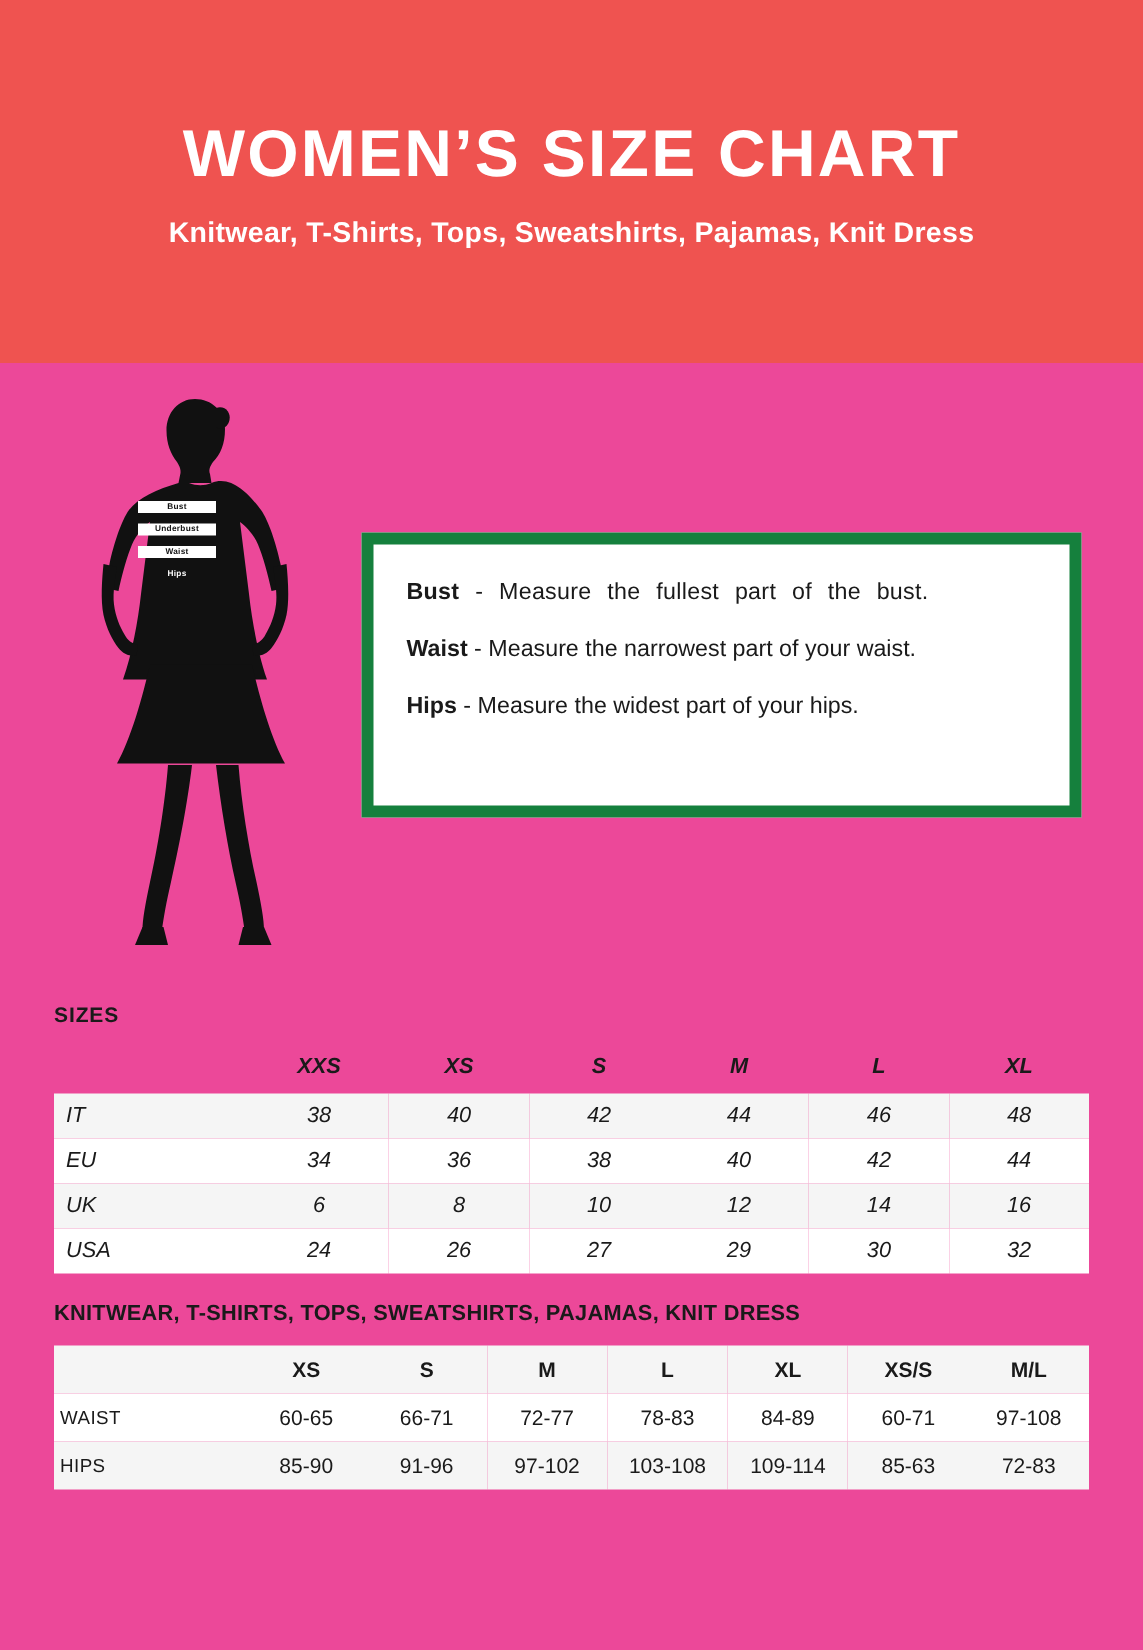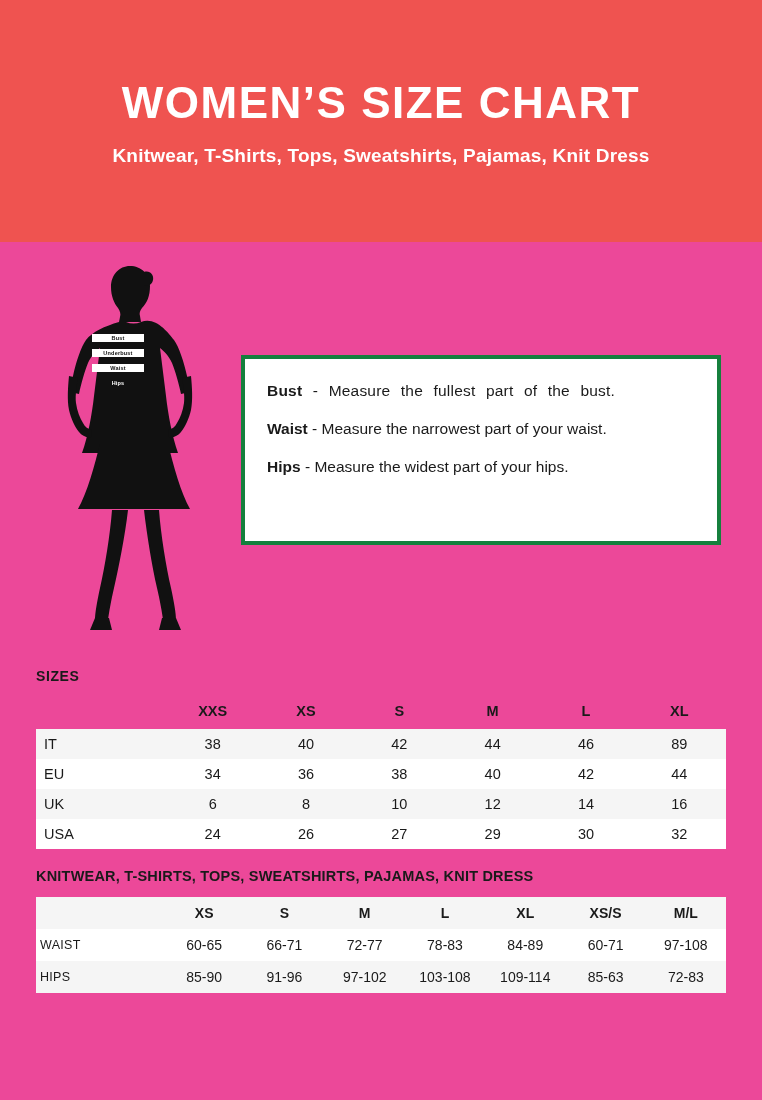--- a/index.html
+++ b/index.html
@@ -79,21 +79,21 @@
     line-height: 1.1;
   }
   .meas-label.last { background: transparent; color: #ffffff; }
 
   .defbox {
     position: absolute;
     left: 241px;
     top: 113px;
     width: 480px;
     height: 190px;
-    border: 4px solid #15803d;
+    border: 8px solid #15803d;
     background: #ffffff;
     padding: 22px 22px 0 22px;
   }
   .defrow {
     font-size: 15.5px;
     color: #1a1a1a;
     margin-bottom: 18px;
     line-height: 1.3;
     white-space: nowrap;
   }
@@ -116,20 +116,21 @@
   table {
     border-collapse: collapse;
     width: 100%;
     table-layout: fixed;
   }
   .sizes-table th, .sizes-table td {
     font-size: 14.5px;
     padding: 7px 0;
     text-align: center;
     color: #1a1a1a;
+    font-style: italic;
   }
   .sizes-table th {
     font-weight: bold;
     padding-bottom: 10px;
   }
   .sizes-table td.rowlabel, .sizes-table th.rowlabel {
     text-align: left;
     padding-left: 8px;
   }
   .sizes-table tbody tr:nth-child(odd) { background: #f5f5f5; }
@@ -237,21 +238,21 @@
         </tr>
       </thead>
       <tbody>
         <tr>
           <td class="rowlabel">IT</td>
           <td>38</td>
           <td>40</td>
           <td>42</td>
           <td>44</td>
           <td>46</td>
-          <td>89</td>
+          <td>48</td>
         </tr>
         <tr>
           <td class="rowlabel">EU</td>
           <td>34</td>
           <td>36</td>
           <td>38</td>
           <td>40</td>
           <td>42</td>
           <td>44</td>
         </tr>

